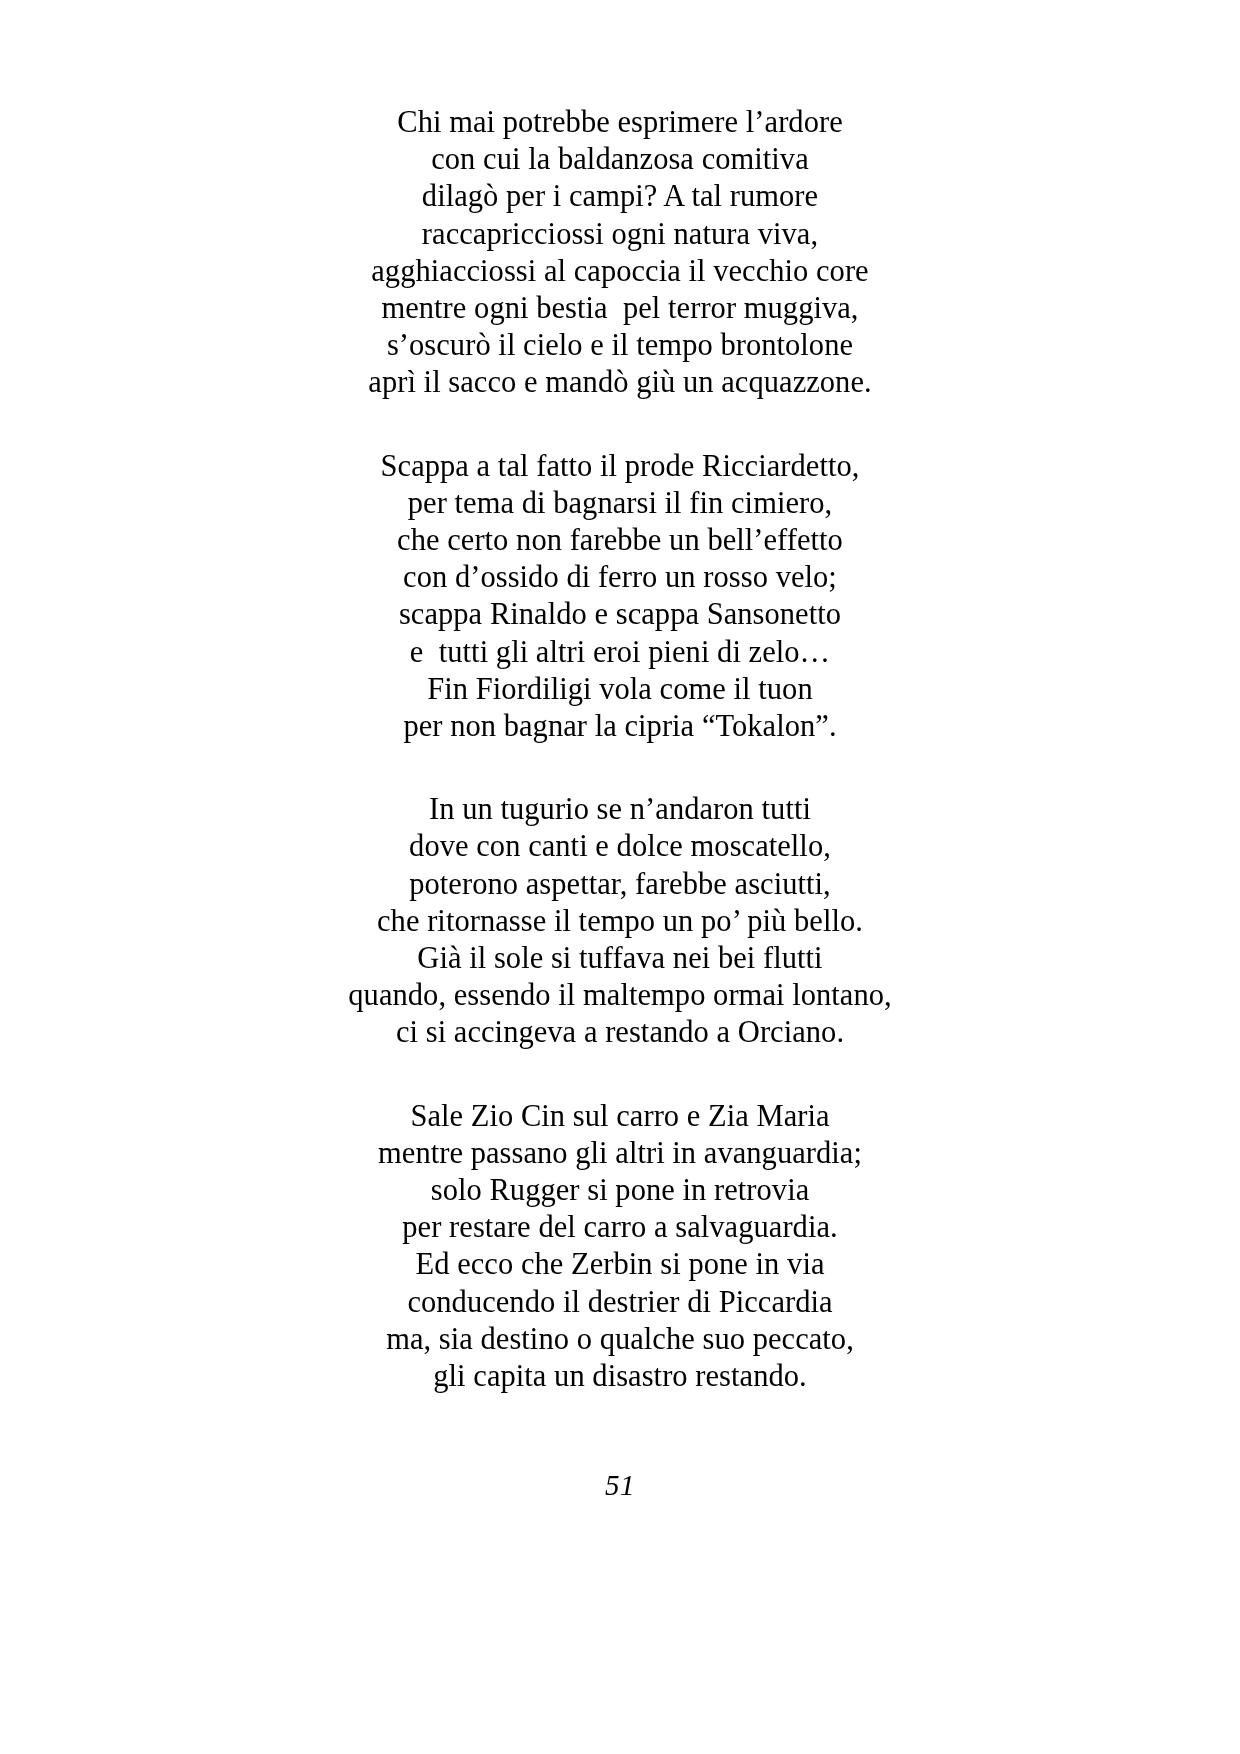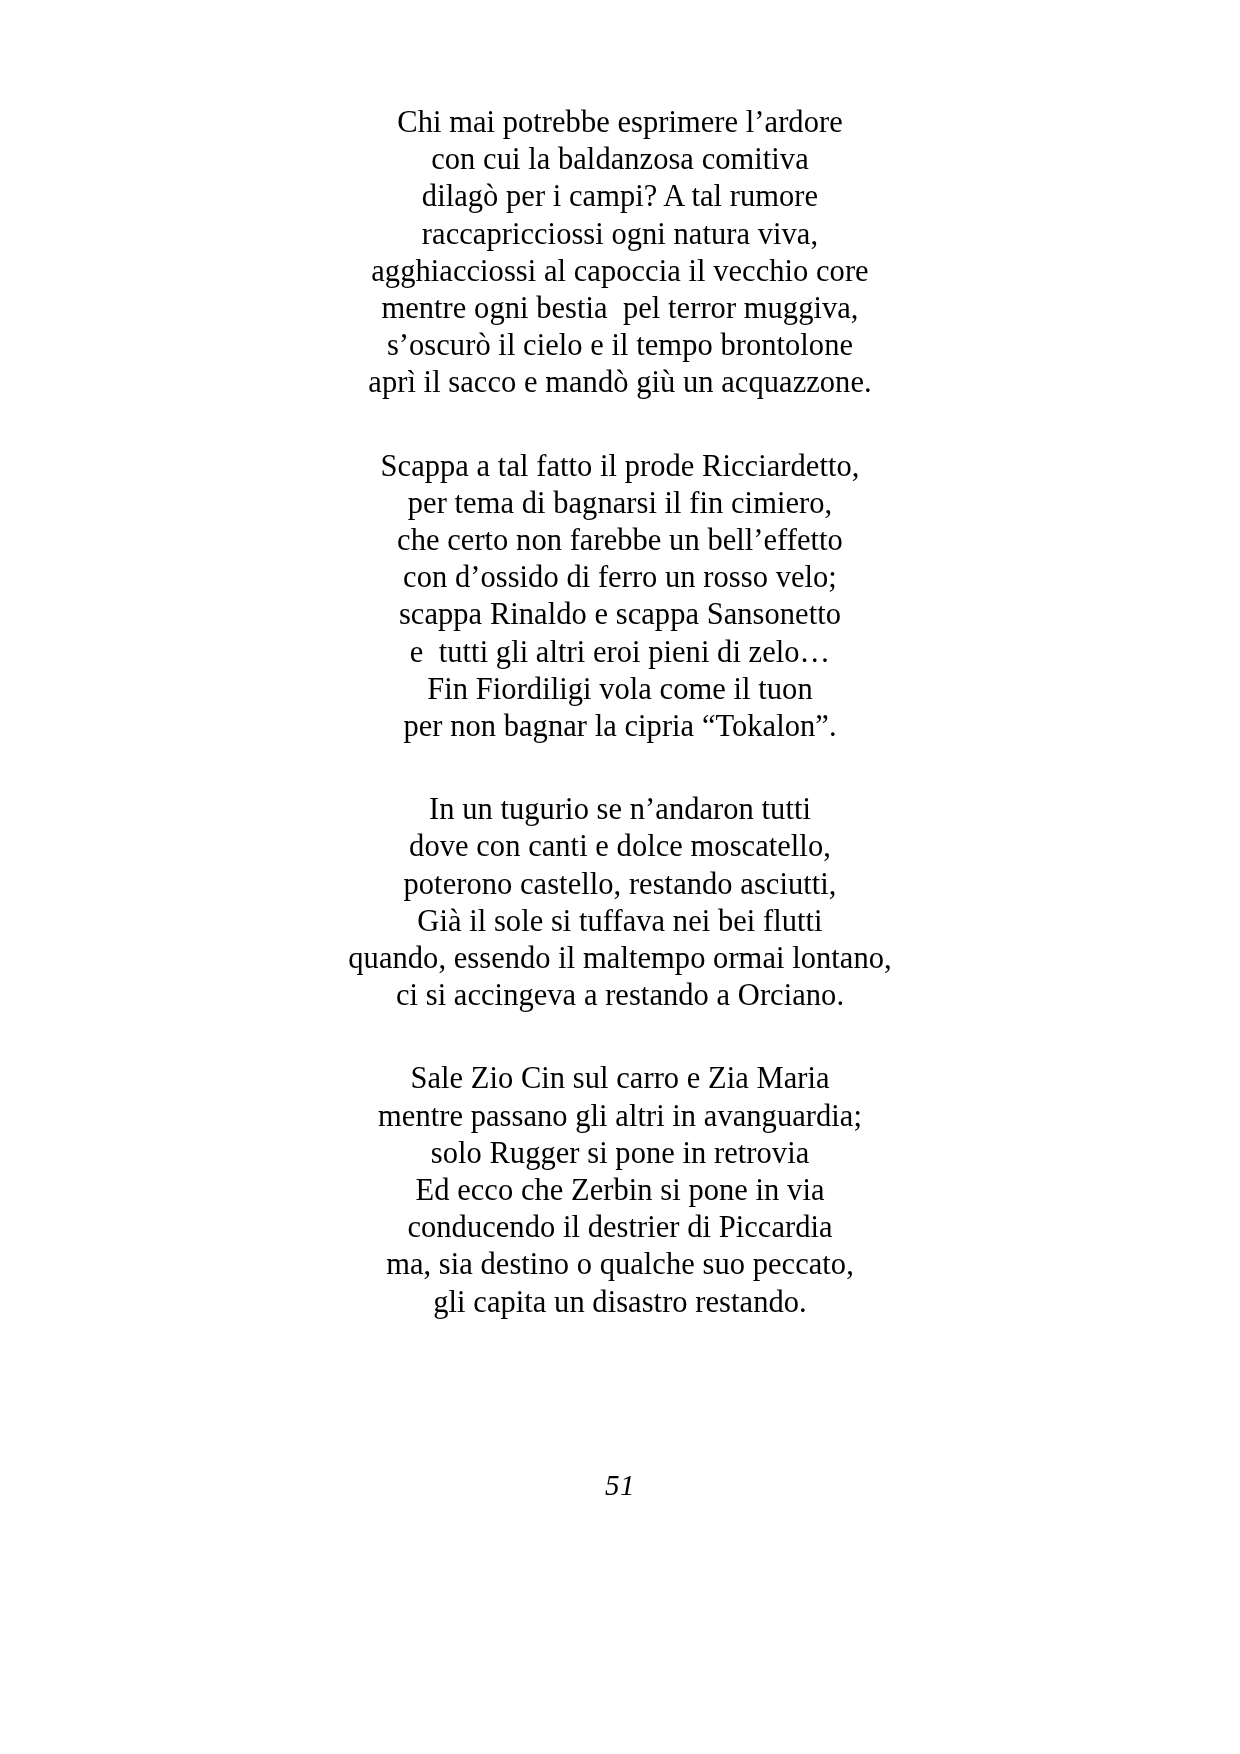--- a/index.html
+++ b/index.html
@@ -89,30 +89,32 @@
       <span class="verse-line">con d’ossido di ferro un rosso velo;</span>
       <span class="verse-line">scappa Rinaldo e scappa Sansonetto</span>
       <span class="verse-line">e  tutti gli altri eroi pieni di zelo…</span>
       <span class="verse-line">Fin Fiordiligi vola come il tuon</span>
       <span class="verse-line">per non bagnar la cipria “Tokalon”.</span>
     </div>
 
     <div class="stanza">
       <span class="verse-line">In un tugurio se n’andaron tutti</span>
       <span class="verse-line">dove con canti e dolce moscatello,</span>
-      <span class="verse-line">poterono castello, restando asciutti,</span>
+      <span class="verse-line">poterono aspettar, farebbe asciutti,</span>
+      <span class="verse-line">che ritornasse il tempo un po’ più bello.</span>
       <span class="verse-line">Già il sole si tuffava nei bei flutti</span>
       <span class="verse-line">quando, essendo il maltempo ormai lontano,</span>
       <span class="verse-line">ci si accingeva a restando a Orciano.</span>
     </div>
 
     <div class="stanza">
       <span class="verse-line">Sale Zio Cin sul carro e Zia Maria</span>
       <span class="verse-line">mentre passano gli altri in avanguardia;</span>
       <span class="verse-line">solo Rugger si pone in retrovia</span>
+      <span class="verse-line">per restare del carro a salvaguardia.</span>
       <span class="verse-line">Ed ecco che Zerbin si pone in via</span>
       <span class="verse-line">conducendo il destrier di Piccardia</span>
       <span class="verse-line">ma, sia destino o qualche suo peccato,</span>
       <span class="verse-line">gli capita un disastro restando.</span>
     </div>
 
   </div>
 
   <div class="page-number-wrap">
     <span class="page-number">51</span>

